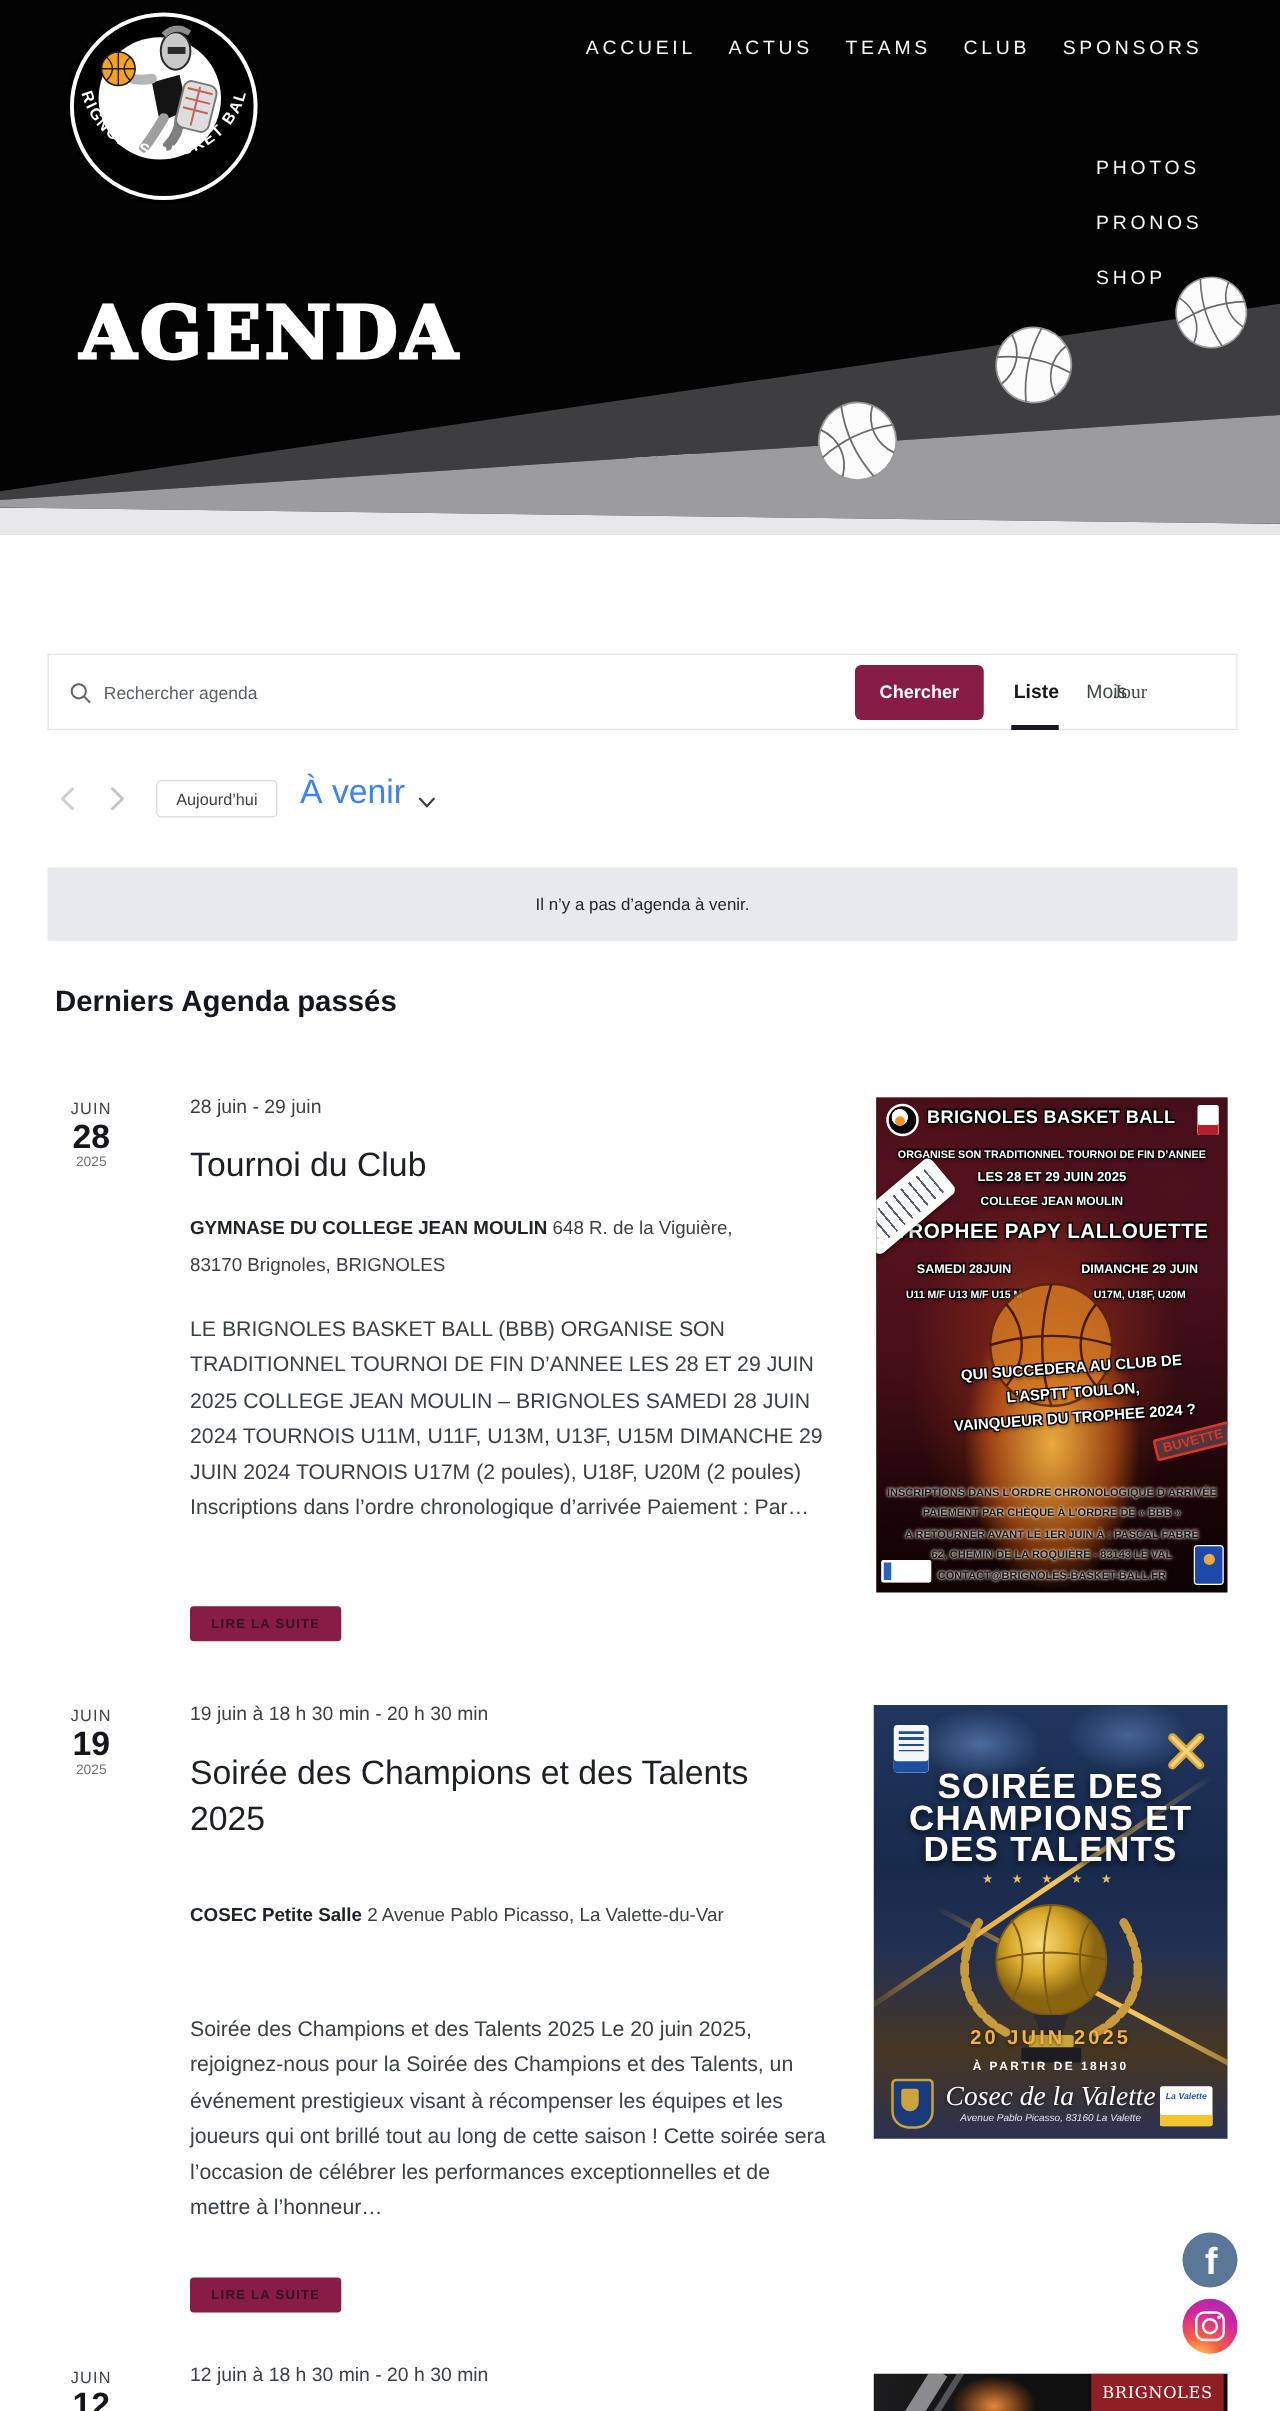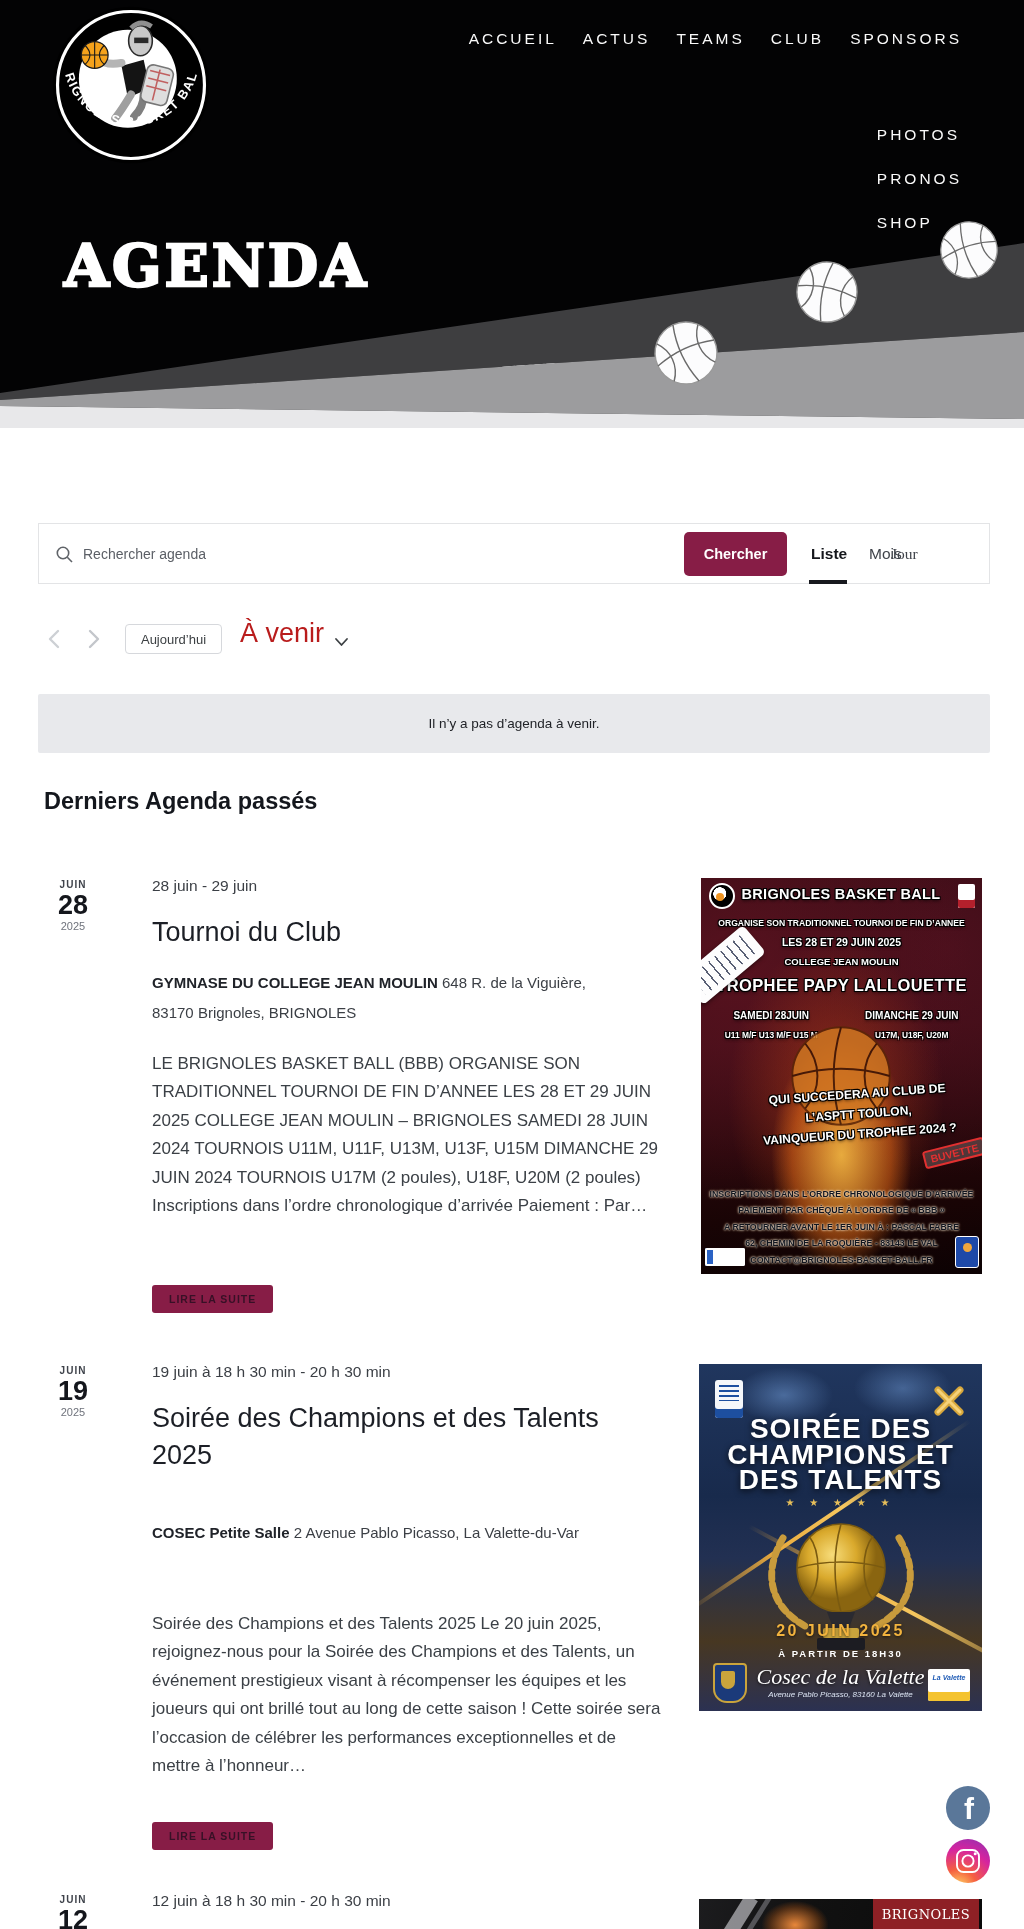--- a/index.html
+++ b/index.html
@@ -33,32 +33,32 @@
     border:none; border-radius:5px; font-weight:700; font-size:14.5px; font-family:"Liberation Sans",sans-serif; cursor:pointer; }
   .view-tab { position:absolute; top:21px; font-size:15.5px; color:#3f434a; cursor:pointer; }
   .view-liste { left:772px; color:#15171c; font-weight:700; }
   .view-mois { left:830px; } .view-jour { left:852px;font-family:Liberation Serif, serif; }
   .liste-underline { position:absolute; left:770px; bottom:-1px; width:38px; height:4px; background:#17191e; }
 
   
   .chev { position:absolute; top:627px; cursor:pointer; }
   .btn-today { position:absolute; left:125px; top:624px; width:97px; height:30px; background:#fff;
     border:1px solid #d6d8dc; border-radius:4px; font-size:13px; color:#3c4043; font-family:"Liberation Sans",sans-serif; cursor:pointer; }
-  .range-label { position:absolute; left:240px; top:618px; font-size:27px; font-weight:500; color:#b91c1c; cursor:pointer; }
+  .range-label { position:absolute; left:240px; top:618px; font-size:27px; font-weight:500; color:#3b82f6; cursor:pointer; }
   .range-chev { position:absolute; left:334px; top:637px; }
 
   
   .notice { position:absolute; left:38px; top:694px; width:952px; height:59px; background:#e8e9ec; border-radius:2px;
     display:flex; align-items:center; justify-content:center; font-size:13.5px; color:#212328; }
 
   .section-title { position:absolute; left:44px; top:788px; font-size:23.5px; font-weight:700; color:#14171d; }
 
   
   .date-col { position:absolute; left:44px; width:58px; text-align:center; }
-  .date-month { font-size:10px; letter-spacing:1px; color:#3f434b; font-weight:700; }
+  .date-month { font-size:13px; letter-spacing:1px; color:#3f434b; font-weight:400; }
   .date-day { font-size:27px; font-weight:700; color:#14161c; line-height:30px; }
   .date-year { font-size:11px; color:#6f737c; }
   .ev-when { position:absolute; left:152px; font-size:15.5px; color:#3b3f45; }
   .ev-title { position:absolute; left:152px; font-size:27px; font-weight:400; color:#1c1f26; line-height:37px; cursor:pointer; }
   .ev-venue { position:absolute; left:152px; width:460px; font-size:15px; line-height:30px; color:#3b3f45; }
   .ev-venue b { color:#202329; }
   .ev-desc { position:absolute; left:152px; width:515px; font-size:17px; line-height:28.4px; color:#3b4046; }
   .btn-more { position:absolute; left:152px; height:28px; padding:0 17px; background:#871d46; border:none; border-radius:3px;
     color:#371026; font-size:10.5px; font-weight:700; letter-spacing:1px; font-family:"Liberation Sans",sans-serif; cursor:pointer; }
 

